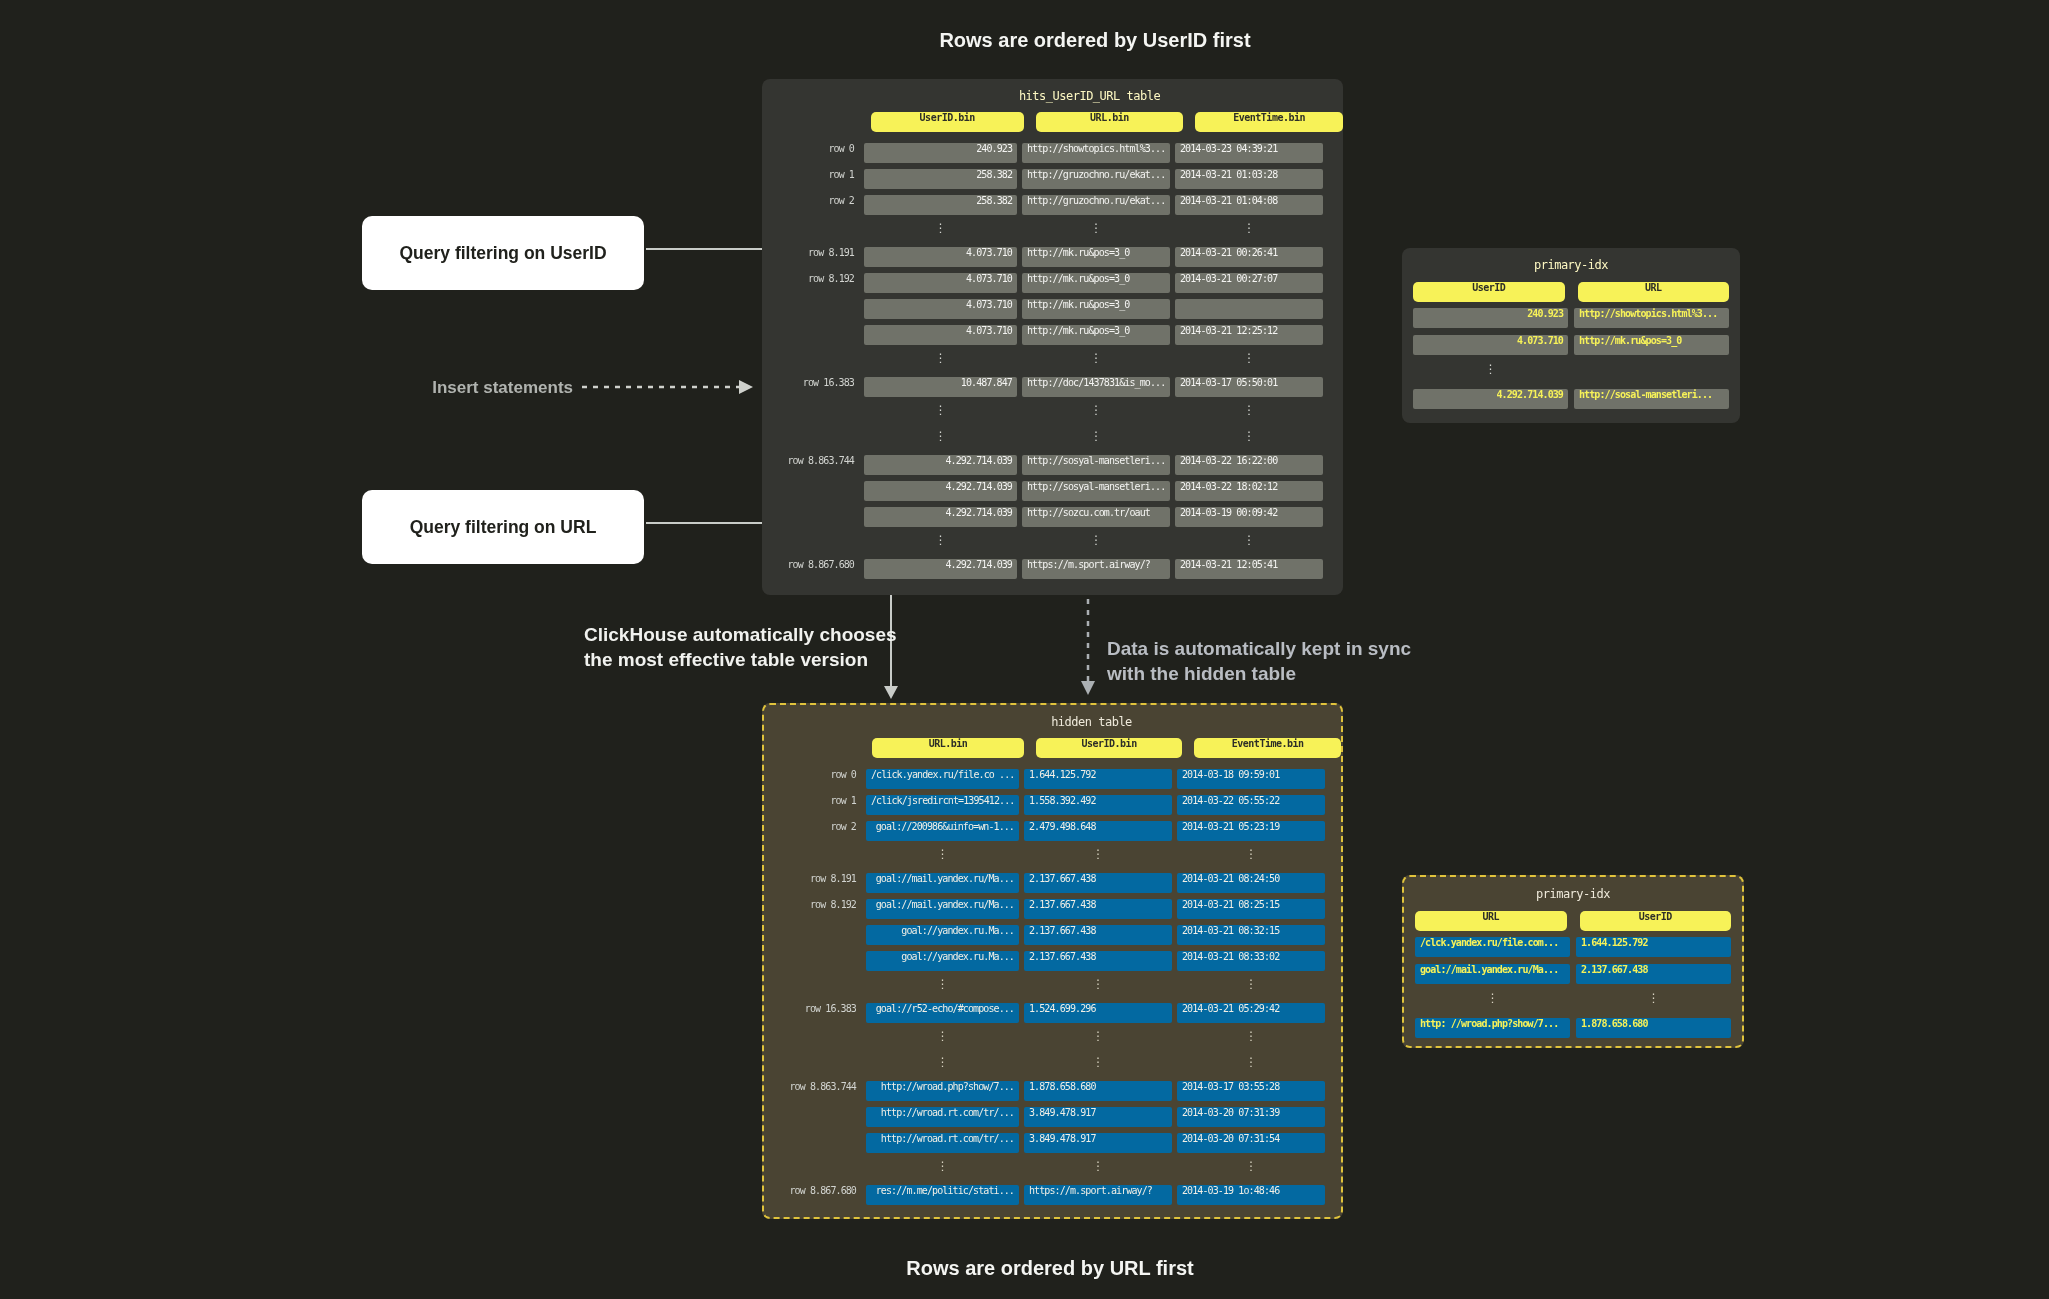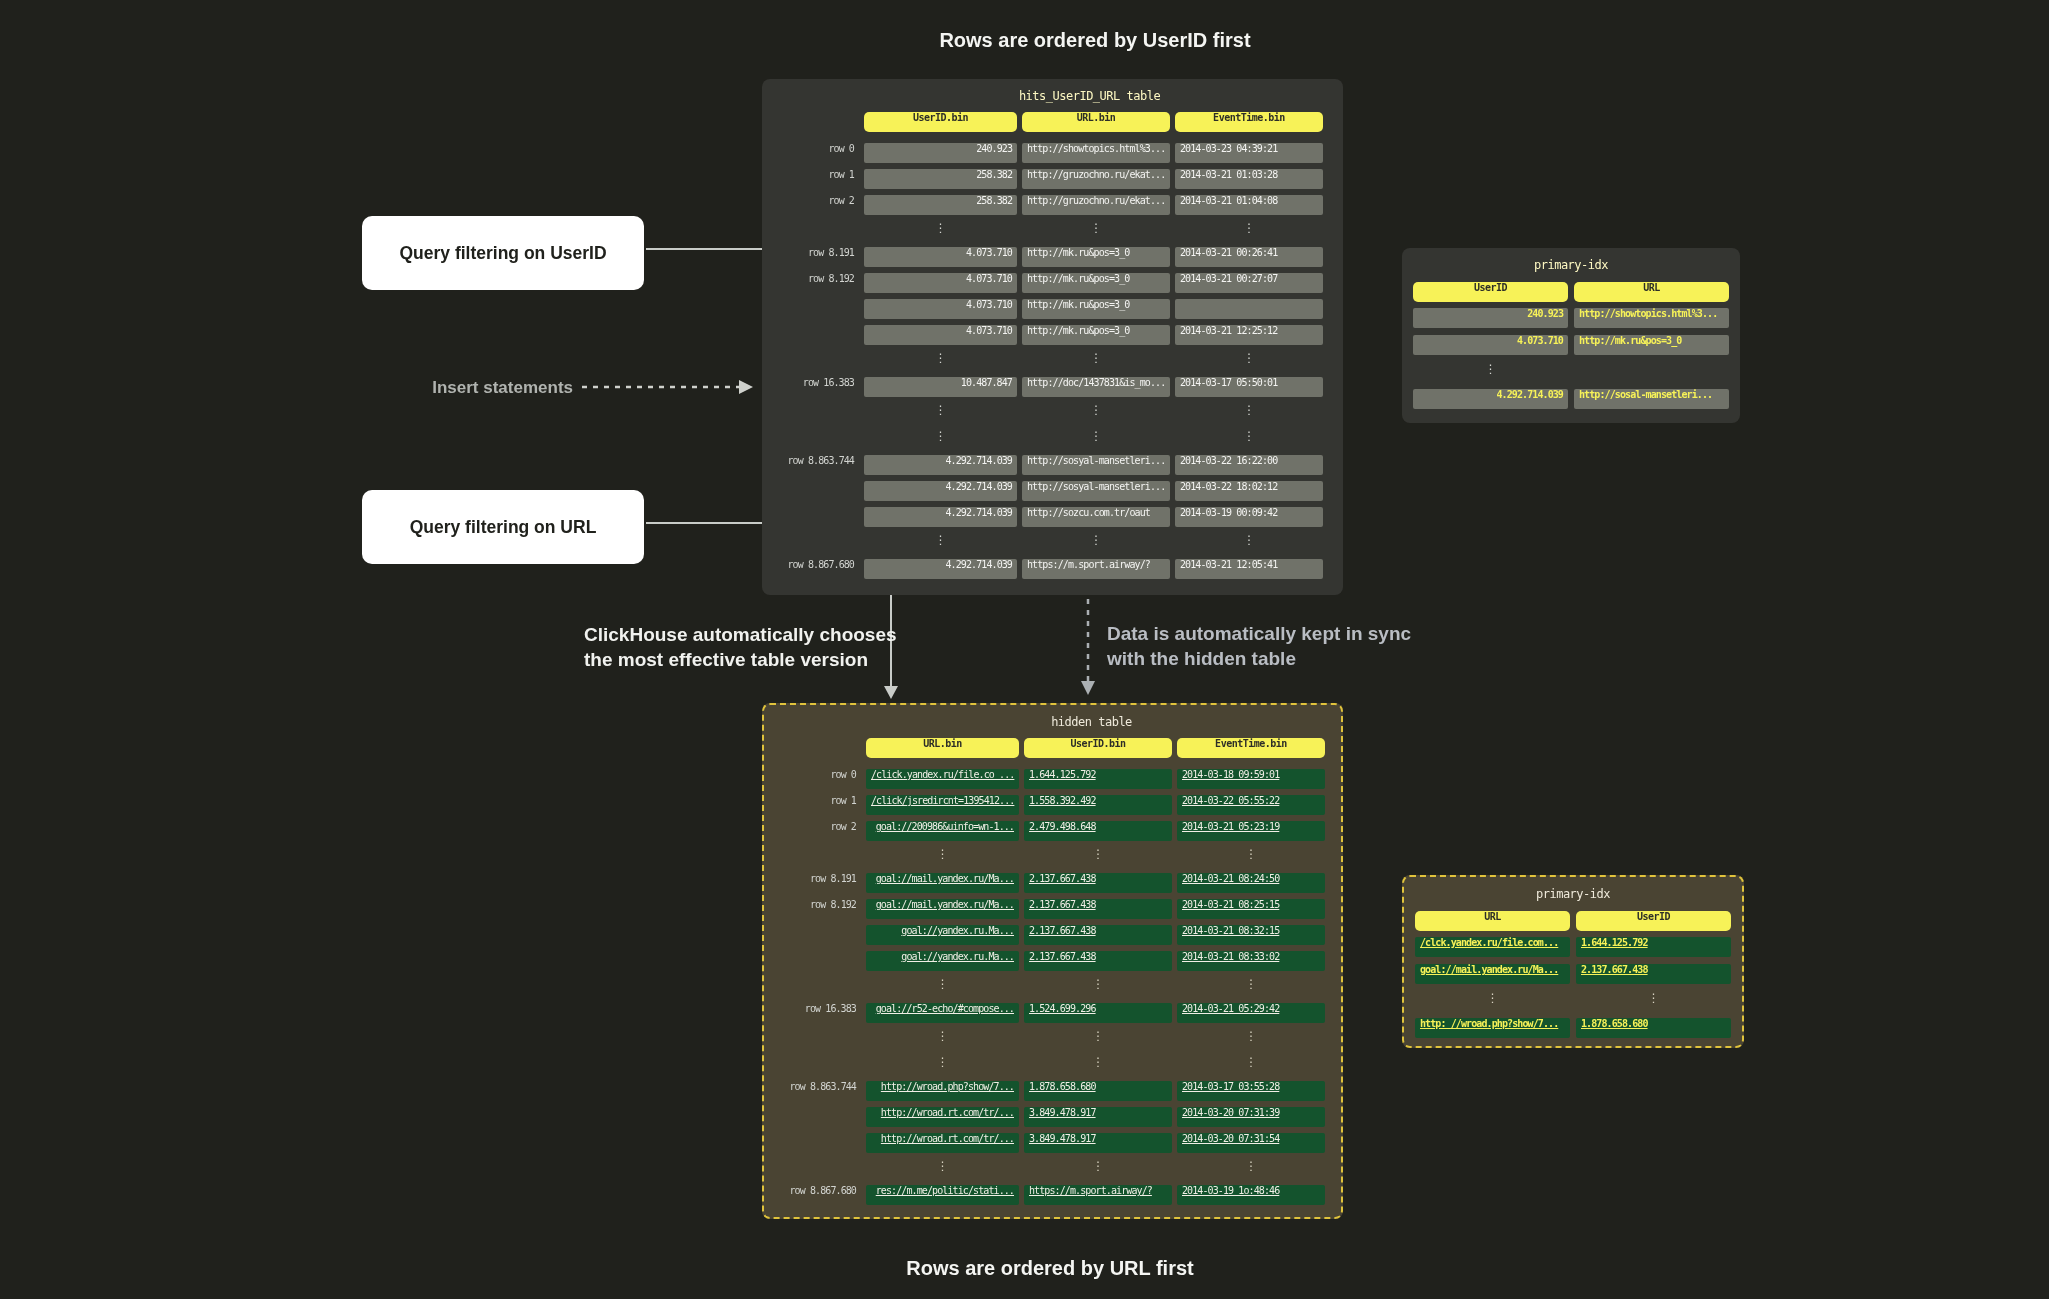--- a/index.html
+++ b/index.html
@@ -29,41 +29,41 @@
   .tbl-inner{padding:10px 0 0 6px;}
   .idx .tbl-inner{padding:10px 11px 0 11px;}
 
   .tbl-title{height:14px;font:12px "DejaVu Sans Mono",monospace;letter-spacing:-0.5px;
              color:#fef9c3;text-align:center;margin-bottom:9px;white-space:nowrap;}
   .with-label .tbl-title{margin-left:92px;width:459px;}
   .theme-olive .tbl-title{color:#efeadb;}
   .idx .tbl-title{margin-bottom:10px;}
 
   .trow{display:flex;margin-bottom:6px;}
-  .trow.head{margin-bottom:11px;}
+  .trow.head{margin-bottom:11px;gap:7px;}
   .idx .trow{margin-bottom:7px;}
   .idx .trow.head{margin-bottom:6px;}
 
   .rlabel{width:86px;margin-right:6px;height:20px;line-height:20px;text-align:right;padding-right:4px;
           font:10px "DejaVu Sans Mono",monospace;letter-spacing:-0.9px;color:#d2d4d0;white-space:nowrap;}
 
   .c0{width:153px;margin-right:5px;}
   .c1{width:148px;margin-right:5px;}
   .c2{width:148px;margin-right:0;}
   .idx .c0{width:155px;margin-right:6px;}
   .idx .c1{width:155px;margin-right:0;}
 
   .pill{box-sizing:border-box;height:20px;line-height:20px;background:#f7f258;color:#2d2e27;
         font:700 10px "DejaVu Sans Mono",monospace;letter-spacing:-0.5px;text-align:center;
         border-radius:5px;white-space:nowrap;}
 
   .cell{box-sizing:border-box;height:20px;line-height:20px;padding:0 5px;border-radius:2px;
         font:10px "DejaVu Sans Mono",monospace;letter-spacing:-0.9px;white-space:nowrap;overflow:hidden;}
   .theme-gray .cell{background:#707269;color:#f4f4f2;}
-  .theme-olive .cell{background:#14532d;color:#f1efe6;text-decoration:underline;}
+  .theme-olive .cell{background:#0369a1;color:#f1efe6;}
   .idx .cell{color:#f7f258;font-weight:700;}
 
   .al-right{text-align:right;}
   .al-left{text-align:left;}
 
   .dots{height:20px;line-height:18px;text-align:center;font:12px "DejaVu Sans Mono",monospace;color:#d3d5d0;}
   .theme-olive .dots{color:#d8d4c2;}
 
   svg.arrows{position:absolute;left:0;top:0;pointer-events:none;}
 </style>
@@ -99,21 +99,21 @@
   </div>
   <div class="insert-label">Insert statements</div>
   <div class="callout" style="top:490px;">
     <span>Query filtering on URL</span>
   </div>
 
   <div class="note white" style="left:584px;top:622px;">
     <div>ClickHouse automatically chooses</div>
     <div>the most effective table version</div>
   </div>
-  <div class="note gray" style="left:1107px;top:621px;">
+  <div class="note gray" style="left:1107px;top:636px;">
     <div>Data is automatically kept in sync</div>
     <div>with the hidden table</div>
   </div>
 
   <div class="panel theme-gray with-label" style="left:762px;top:79px;width:581px;height:516px;" id="main-table">
     <div class="tbl-inner">
       <div class="tbl-title">hits_UserID_URL table</div>
       <div class="tbl-body">
           <div class="trow head">
             <div class="rlabel"></div>

